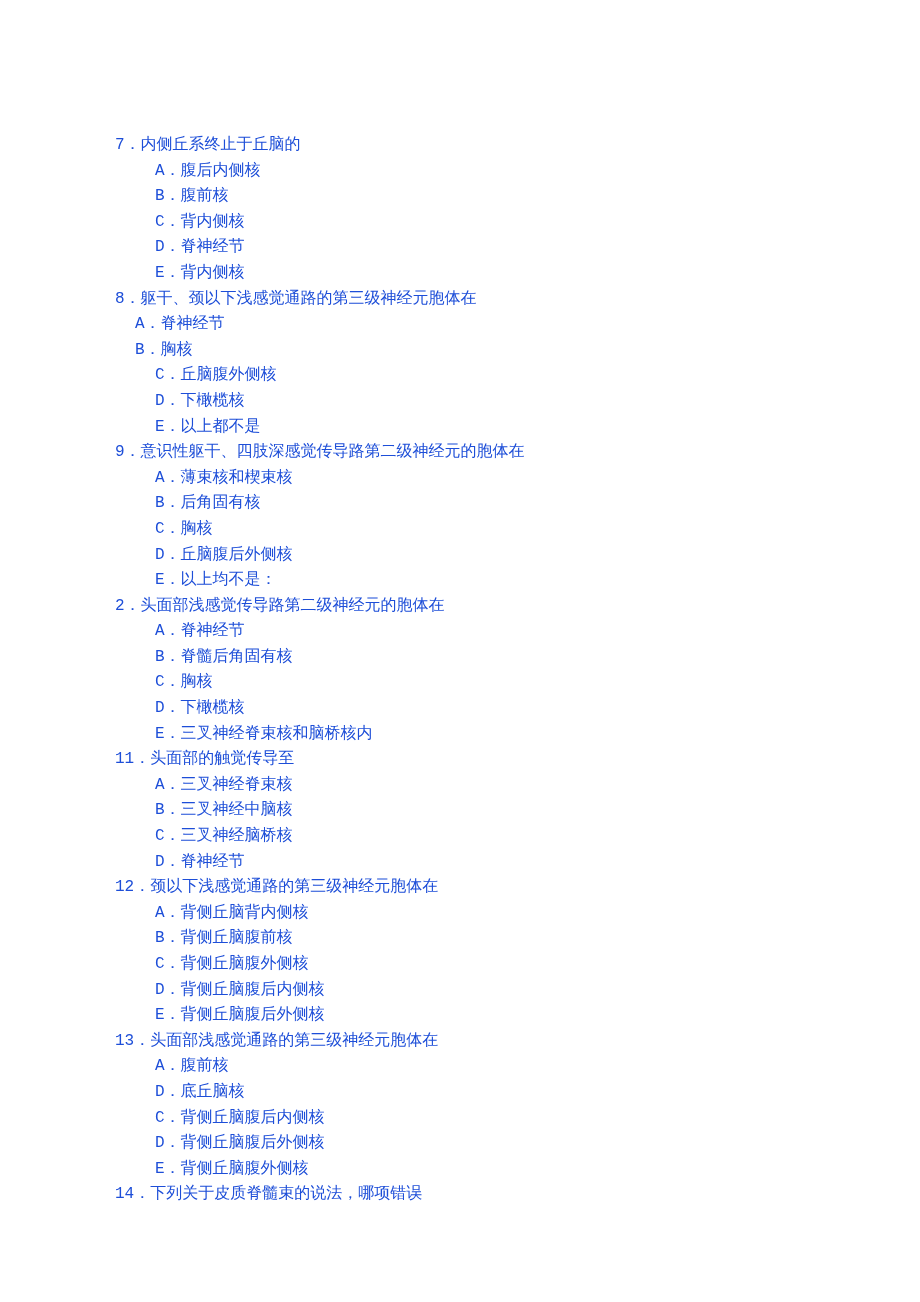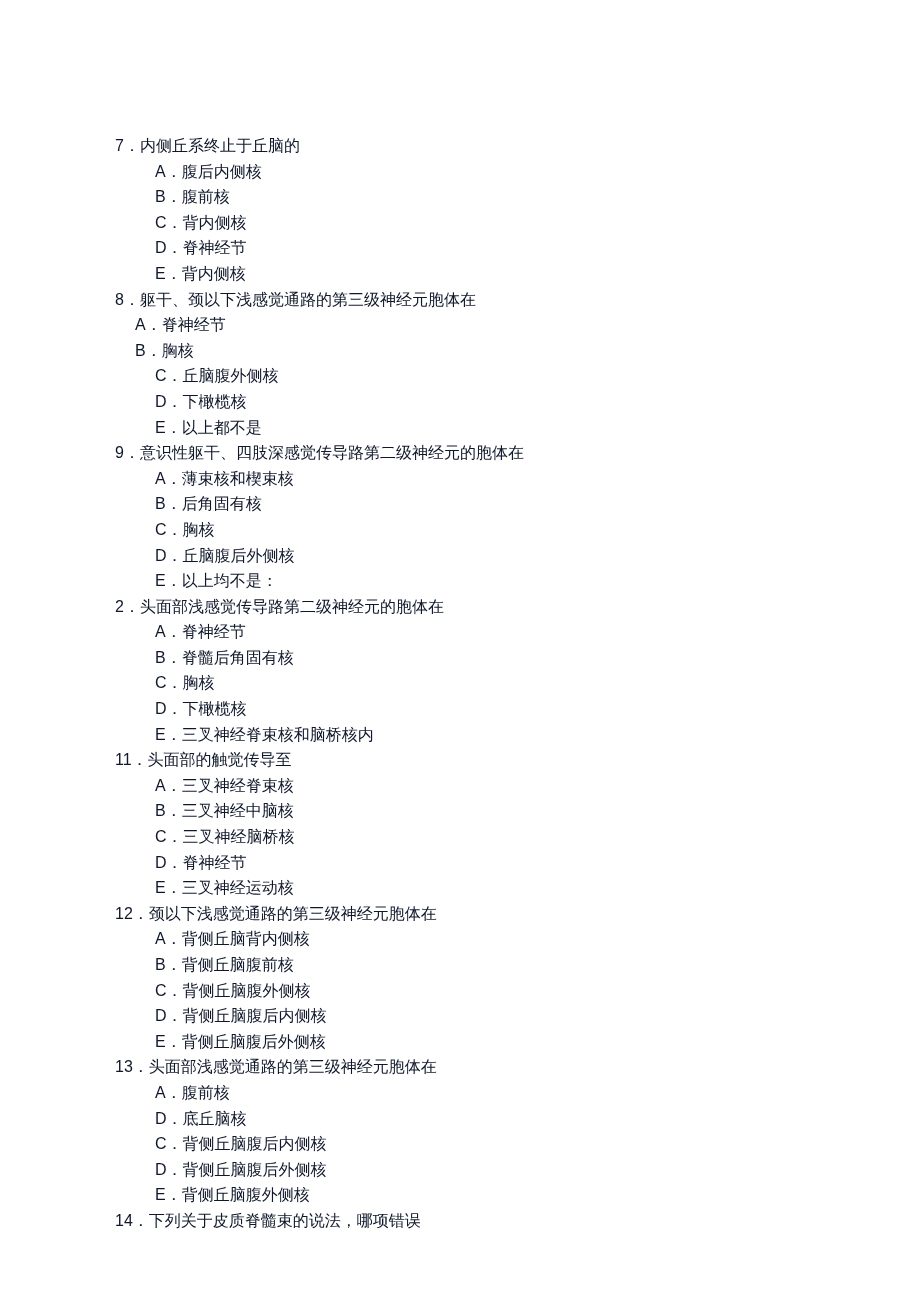--- a/index.html
+++ b/index.html
@@ -6,23 +6,23 @@
     margin: 0;
     padding: 0;
     background: #fff;
     width: 920px;
   }
   .page {
     width: 920px;
     min-height: 1302px;
     padding: 133px 0 0 115px;
     box-sizing: border-box;
-    font-family: Liberation Sans, sans-serif;
+    font-family: Liberation Mono, monospace;
     font-size: 16px;
-    color: #0f172a;
+    color: #1d4ed8;
     line-height: 1.6;
   }
   .q-line {
     margin: 0;
   }
   .opt {
     margin: 0 0 0 40px;
   }
   .opt-shift {
     margin: 0 0 0 20px;
@@ -54,21 +54,20 @@
     <p class="opt"><span>A</span><span>．</span><span>脊神经节</span></p>
     <p class="opt"><span>B</span><span>．</span><span>脊髓后角固有核</span></p>
     <p class="opt"><span>C</span><span>．</span><span>胸核</span></p>
     <p class="opt"><span>D</span><span>．</span><span>下橄榄核</span></p>
     <p class="opt"><span>E</span><span>．</span><span>三叉神经脊束核和脑桥核内</span></p>
     <p class="q-line"><span>11</span><span>．</span><span>头面部的触觉传导至</span></p>
     <p class="opt"><span>A</span><span>．</span><span>三叉神经脊束核</span></p>
     <p class="opt"><span>B</span><span>．</span><span>三叉神经中脑核</span></p>
     <p class="opt"><span>C</span><span>．</span><span>三叉神经脑桥核</span></p>
     <p class="opt"><span>D</span><span>．</span><span>脊神经节</span></p>
-    <p class="opt"><span>E</span><span>．</span><span>三叉神经运动核</span></p>
     <p class="q-line"><span>12</span><span>．</span><span>颈以下浅感觉通路的第三级神经元胞体在</span></p>
     <p class="opt"><span>A</span><span>．</span><span>背侧丘脑背内侧核</span></p>
     <p class="opt"><span>B</span><span>．</span><span>背侧丘脑腹前核</span></p>
     <p class="opt"><span>C</span><span>．</span><span>背侧丘脑腹外侧核</span></p>
     <p class="opt"><span>D</span><span>．</span><span>背侧丘脑腹后内侧核</span></p>
     <p class="opt"><span>E</span><span>．</span><span>背侧丘脑腹后外侧核</span></p>
     <p class="q-line"><span>13</span><span>．</span><span>头面部浅感觉通路的第三级神经元胞体在</span></p>
     <p class="opt"><span>A</span><span>．</span><span>腹前核</span></p>
     <p class="opt"><span>D</span><span>．</span><span>底丘脑核</span></p>
     <p class="opt"><span>C</span><span>．</span><span>背侧丘脑腹后内侧核</span></p>

